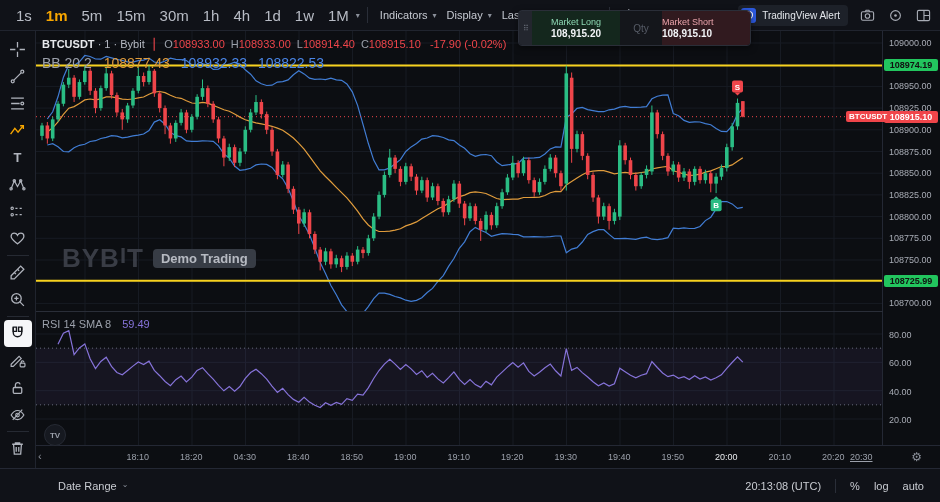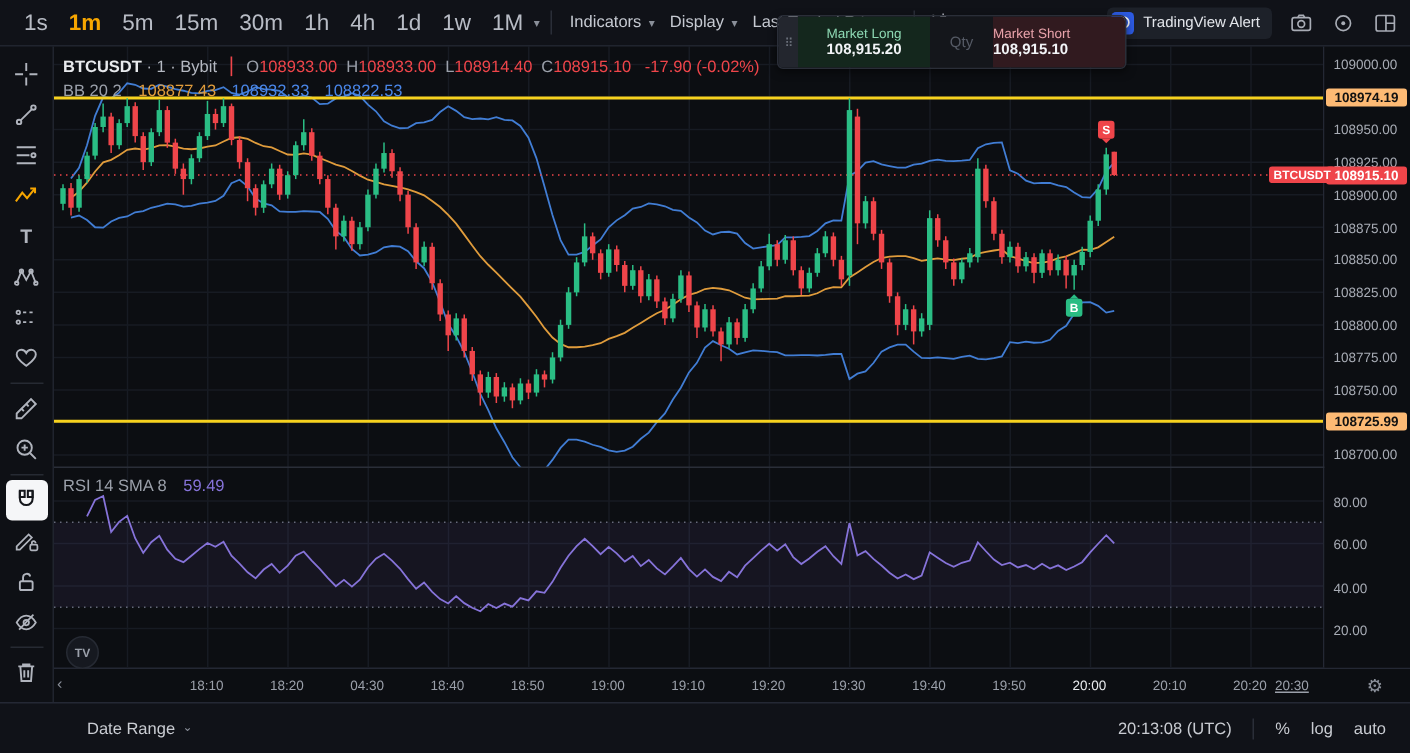--- a/index.html
+++ b/index.html
@@ -35,36 +35,36 @@
   
   .pane-border-r{position:absolute;left:882px;top:30px;width:1px;height:438px;background:#242834;z-index:5;}
   .sep-h{position:absolute;left:36px;right:0;height:1px;background:#2a2e38;z-index:6;}
   #price-svg{position:absolute;left:36px;top:30px;z-index:2;}
   #rsi-svg{position:absolute;left:36px;top:312px;z-index:2;}
   .legend{position:absolute;left:42px;top:38px;z-index:10;font-size:11px;color:#b5b9c2;white-space:nowrap;}
   .legend .sym{color:#e8eaed;font-weight:bold;font-size:11px;}
   .legend .dim{color:#b5b9c2;}
   .legend .red{color:#ef454a;}
   .legend .lkey{color:#9ba0aa;margin-left:6px;}
-  .legend-bb{position:absolute;left:42px;top:55px;z-index:10;font-size:11px;color:#9ba0aa;white-space:nowrap;}
+  .legend-bb{position:absolute;left:42px;top:55px;z-index:10;font-size:14px;color:#9ba0aa;white-space:nowrap;}
   .legend-bb .orange{color:#e09c3c;margin-left:8px;}
   .legend-bb .blue{color:#4a86e8;margin-left:7px;}
   .legend-rsi{position:absolute;left:42px;top:318px;z-index:10;font-size:11px;color:#9ba0aa;white-space:nowrap;}
   .legend-rsi .purple{color:#8673d9;margin-left:8px;}
   .watermark{position:absolute;left:62px;top:243px;display:flex;align-items:center;gap:9px;z-index:3;}
   .wm-brand{font-size:26px;font-weight:bold;letter-spacing:1px;color:#41454f;opacity:.85;}
   .wm-brand .bar{display:inline-block;transform:translateY(-4px);font-size:22px;}
   .wm-badge{background:#3c414b;color:#c9cdd5;font-size:13px;font-weight:bold;padding:2px 8px;border-radius:4px;opacity:.9;}
   .tag-last{position:absolute;left:846px;top:111px;background:#ef454a;color:#fff;font-size:8px;font-weight:bold;padding:1px 3px;border-radius:2px;z-index:11;}
   .tv-logo{position:absolute;left:44px;top:424px;width:20px;height:20px;border-radius:50%;background:#161920;color:#9ba0aa;display:flex;align-items:center;justify-content:center;font-size:8px;font-weight:bold;z-index:10;border:1px solid #262a33;}
   
   .axis{position:absolute;left:883px;top:30px;width:57px;height:415px;background:#0c0e12;z-index:10;}
   .axis .tick{position:absolute;left:6px;font-size:9px;color:#a8acb5;}
   .badge{position:absolute;left:1px;width:54px;text-align:center;font-size:9px;font-weight:bold;border-radius:2px;padding:1px 0;}
-  .badge.yellow{background:#fdba74;color:#111;}
+  .badge.yellow{background:#22c55e;color:#111;}
   .badge.redp{background:#ef454a;color:#fff;}
   
   .time-axis{position:absolute;left:36px;top:445px;right:0;height:23px;background:#0c0e12;border-top:1px solid #242834;z-index:9;}
   .time-axis .tlabel{position:absolute;top:6px;font-size:9px;color:#9ba0aa;}
   .time-axis .tlabel.hour{color:#e8eaed;}
   .ta-chevron{position:absolute;left:2px;top:4px;color:#8a8f99;font-size:11px;cursor:pointer;}
   .ta-gear{position:absolute;right:18px;top:4px;color:#8a8f99;font-size:12px;cursor:pointer;}
   
   .bottombar{position:absolute;left:36px;right:0;top:468px;height:34px;background:#101218;border-top:1px solid #242834;display:flex;align-items:center;z-index:25;}
   .bb-left{display:flex;gap:4px;margin-left:22px;color:#c9ccd2;font-size:11px;cursor:pointer;}
@@ -619,20 +619,24 @@
     <span>BB 20 2</span>
     <span class="orange">108877.43</span>
     <span class="blue">108932.33</span>
     <span class="blue">108822.53</span>
   </div>
   <div class="legend-rsi">
     <span>RSI 14 SMA 8</span>
     <span class="purple">59.49</span>
   </div>
 
+  <div class="watermark">
+    <span class="wm-brand"><span>BYB</span><span class="bar">I</span><span>T</span></span>
+    <span class="wm-badge">Demo Trading</span>
+  </div>
 
   <div class="tag-last">BTCUSDT</div>
   <div class="tv-logo">TV</div>
 
   <div class="axis" id="axis">
       <div class="tick" style="top: 8px;">109000.00</div>
       <div class="tick" style="top: 51.4px;">108950.00</div>
       <div class="tick" style="top: 73.1px;">108925.00</div>
       <div class="tick" style="top: 94.8px;">108900.00</div>
       <div class="tick" style="top: 116.5px;">108875.00</div>

